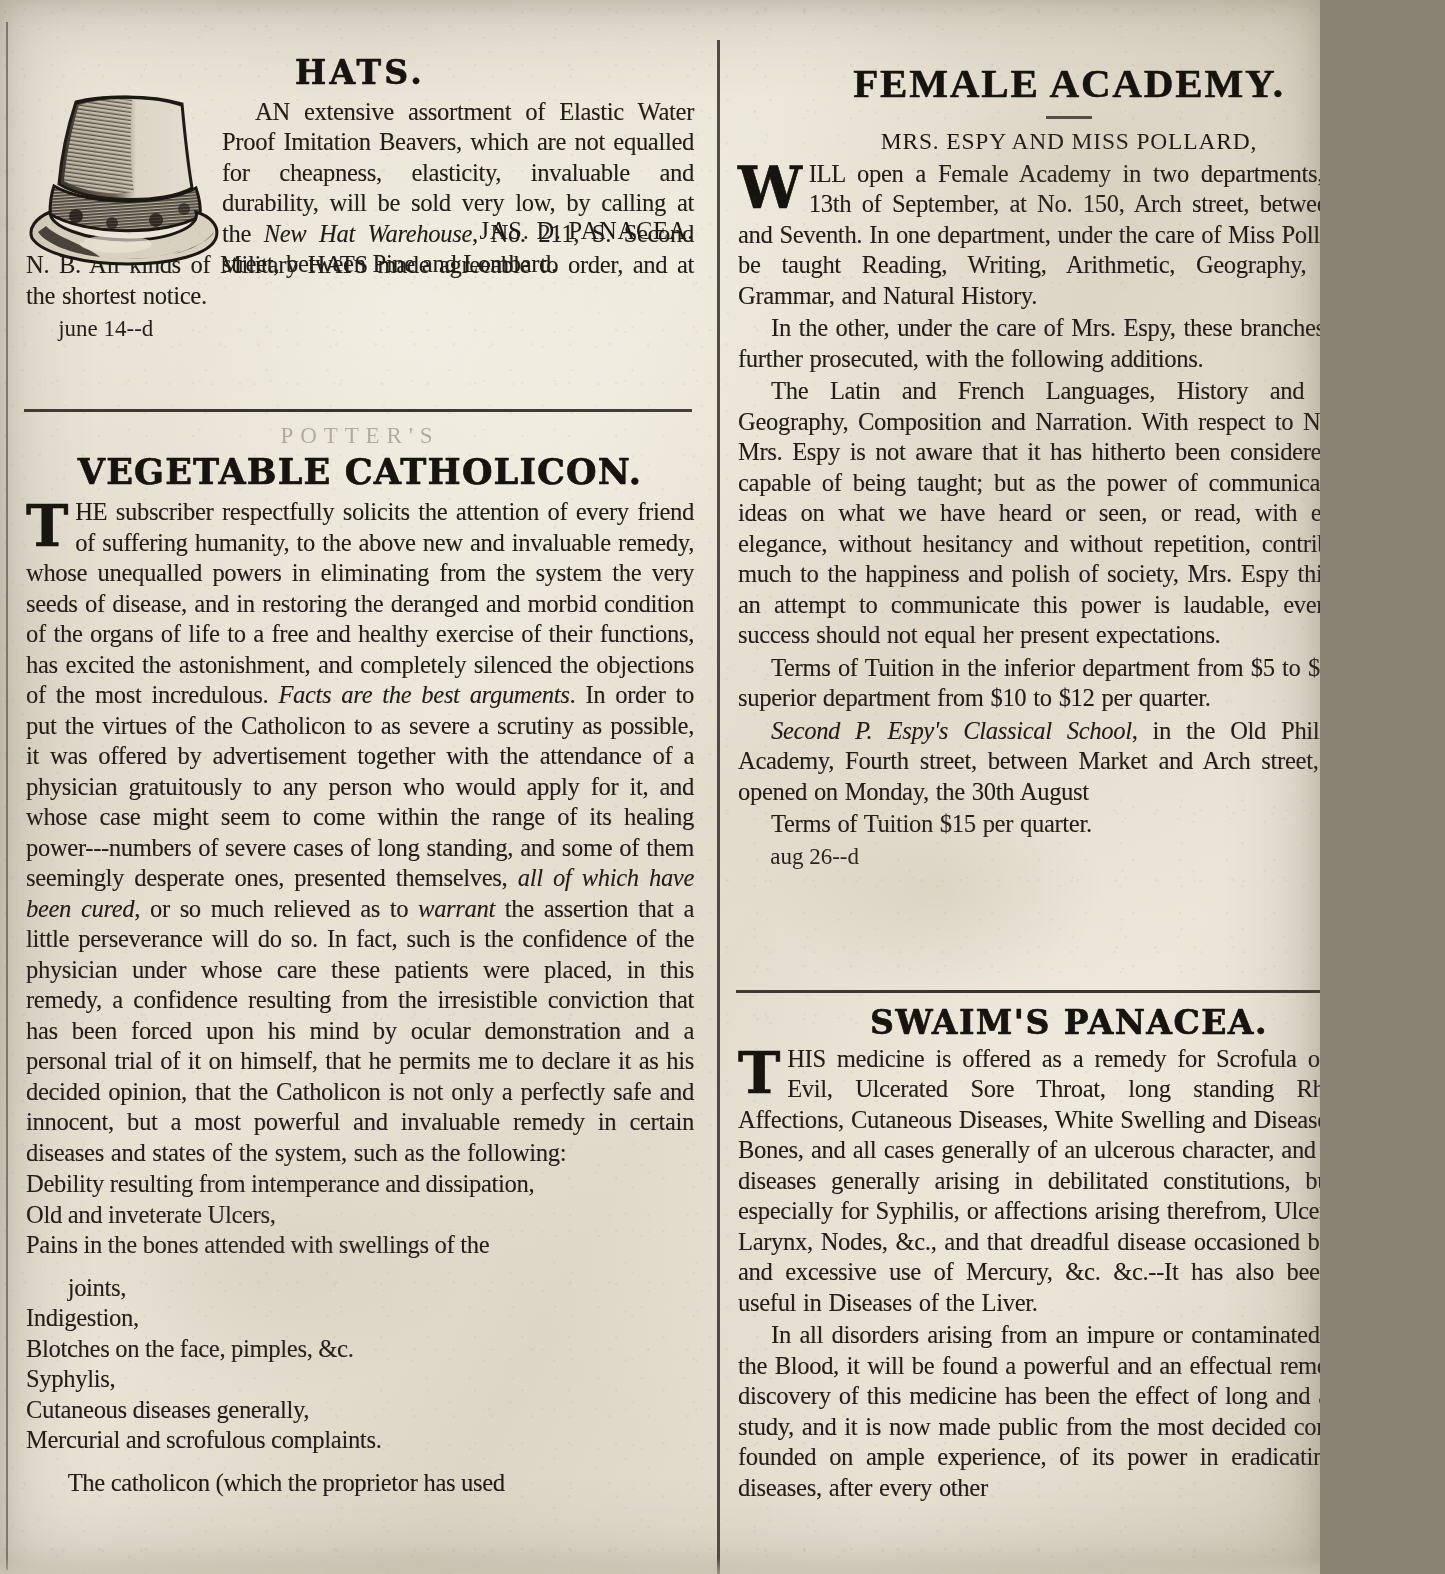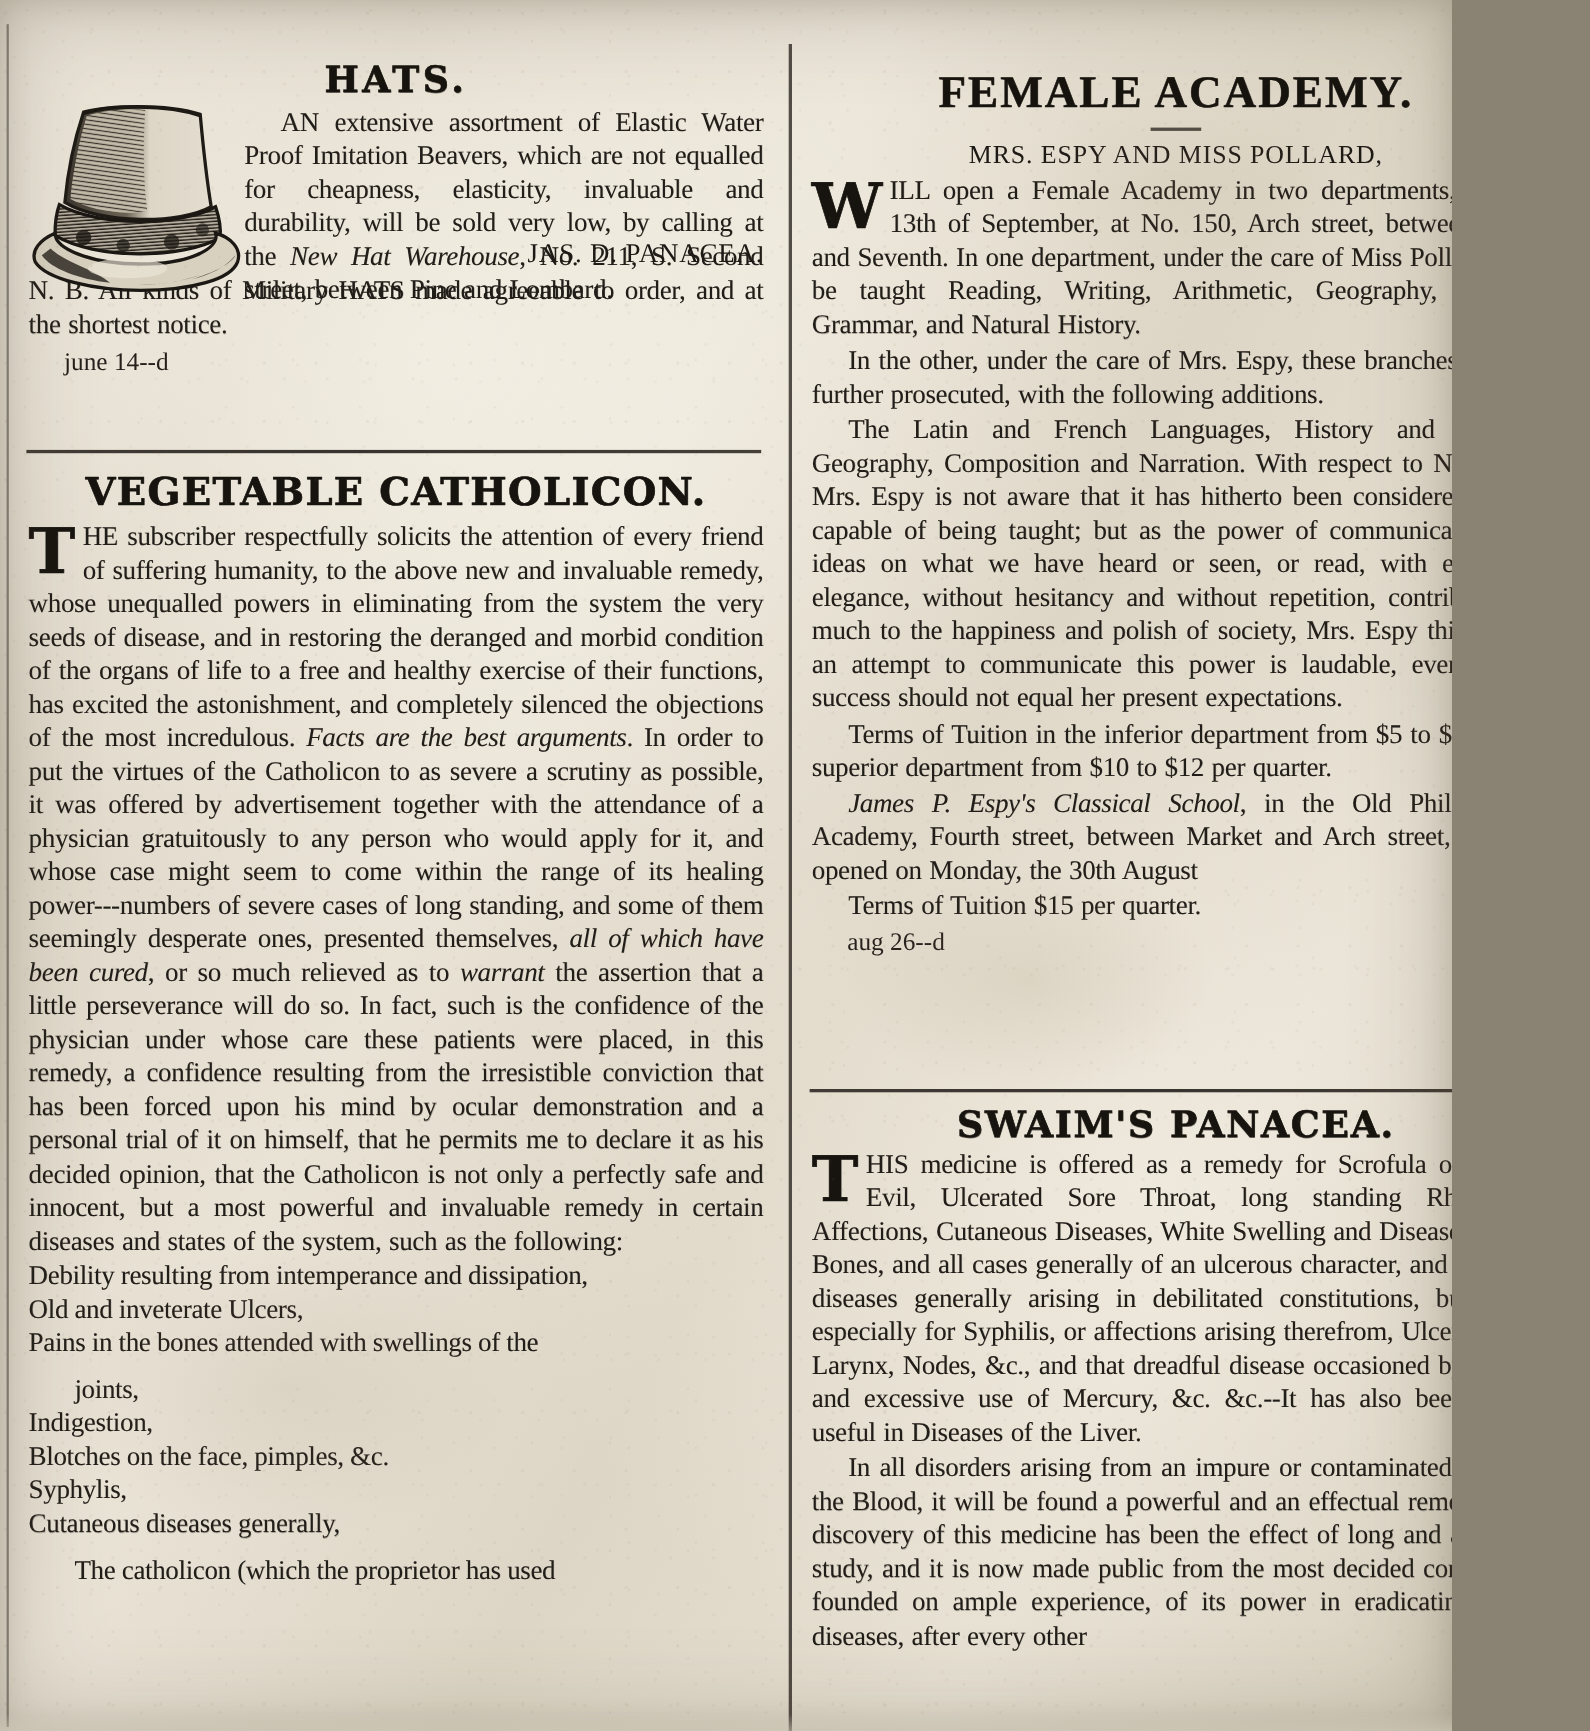--- a/index.html
+++ b/index.html
@@ -262,34 +262,36 @@
 
       <p class="sig" style="margin-top:-64px;">JAS. D. PANACEA.</p>
 
       <p class="body" style="margin-top:4px;">N. B. All kinds of Military HATS made agreeable to order, and at the shortest notice.</p>
 
       <p class="datecode" style="margin-top:3px;">june 14--d</p>
     </div>
 
     <div class="ad" style="top:424px; left:0;">
 
+      <div class="headline hd-potters">POTTER'S</div>
 
       <div class="headline slab hd-catholicon" style="margin-top:5px;">VEGETABLE CATHOLICON.</div>
 
       <p class="body" style="margin-top:7px;"><span class="dropcap">T</span><span>HE subscriber respectfully solicits the attention of every friend of suffering humanity, to the above new and invaluable remedy, whose unequalled powers in eliminating from the system the very seeds of disease, and in restoring the deranged and morbid condition of the organs of life to a free and healthy exercise of their functions, has excited the astonishment, and completely silenced the objections of the most incredulous. </span><span class="it">Facts are the best arguments</span><span>. In order to put the virtues of the Catholicon to as severe a scrutiny as possible, it was offered by advertisement together with the attendance of a physician gratuitously to any person who would apply for it, and whose case might seem to come within the range of its healing power---numbers of severe cases of long standing, and some of them seemingly desperate ones, presented themselves, </span><span class="it">all of which have been cured</span><span>, or so much relieved as to </span><span class="it">warrant</span><span> the assertion that a little perseverance will do so.  In fact, such is the confidence of the physician under whose care these patients were placed, in this remedy, a confidence resulting from the irresistible conviction that has been forced upon his mind by ocular demonstration and a personal trial of it on himself, that he permits me to declare it as his decided opinion, that the Catholicon is not only a perfectly safe and innocent, but a most powerful and invaluable remedy in certain diseases and states of the system, such as the following:</span></p>
 
       <div style="margin-top:1px;">
         <p class="list-line">Debility resulting from intemperance and dissipation,</p>
         <p class="list-line">Old and inveterate Ulcers,</p>
         <p class="list-line">Pains in the bones attended with swellings of the</p>
         <p class="list-line cont">joints,</p>
         <p class="list-line">Indigestion,</p>
         <p class="list-line">Blotches on the face, pimples, &amp;c.</p>
         <p class="list-line">Syphylis,</p>
         <p class="list-line">Cutaneous diseases generally,</p>
+        <p class="list-line">Mercurial and scrofulous complaints.</p>
         <p class="list-line cont">The catholicon (which the proprietor has used</p>
       </div>
     </div>
   </div>
 
   <div class="col col-right">
 
     <div class="ad" style="top:62px; left:0;">
 
       <div class="headline hd-academy">FEMALE ACADEMY.</div>
@@ -299,21 +301,21 @@
       <div class="subhead">MRS. ESPY AND MISS POLLARD,</div>
 
       <p class="body" style="margin-top:4px;"><span class="dropcap">W</span><span>ILL open a Female Academy in two departments, on the 13th of September, at No. 150, Arch street, between Sixth and Seventh.  In one department, under the care of Miss Pollard, will be taught Reading, Writing, Arithmetic, Geography, English Grammar, and Natural History.</span></p>
 
       <p class="body indent" style="margin-top:2px;">In the other, under the care of Mrs. Espy, these branches will be further prosecuted, with the following additions.</p>
 
       <p class="body indent" style="margin-top:2px;">The Latin and French Languages, History and Ancient Geography, Composition and Narration. With respect to Narration, Mrs. Espy is not aware that it has hitherto been considered an art capable of being taught; but as the power of communicating our ideas on what we have heard or seen, or read, with ease and elegance, without hesitancy and without repetition, contributes so much to the happiness and polish of society, Mrs. Espy thinks that an attempt to communicate this power is laudable, even if her success should not equal her present expectations.</p>
 
       <p class="body indent" style="margin-top:2px;">Terms of Tuition in the inferior department from $5 to  $8, in the superior department from $10 to $12 per quarter.</p>
 
-      <p class="body indent" style="margin-top:2px;"><span class="it">James P. Espy's Classical School</span><span>, in the Old Philadelphia Academy, Fourth street, between Market and Arch street, will be opened on Monday, the 30th August</span></p>
+      <p class="body indent" style="margin-top:2px;"><span class="it">Second P. Espy's Classical School</span><span>, in the Old Philadelphia Academy, Fourth street, between Market and Arch street, will be opened on Monday, the 30th August</span></p>
 
       <p class="body indent" style="margin-top:2px;">Terms of Tuition $15 per quarter.</p>
 
       <p class="datecode" style="margin-top:2px;">aug 26--d</p>
     </div>
 
     <div class="ad" style="top:1006px; left:0;">
 
       <div class="headline slab hd-panacea">SWAIM'S PANACEA.</div>
 

